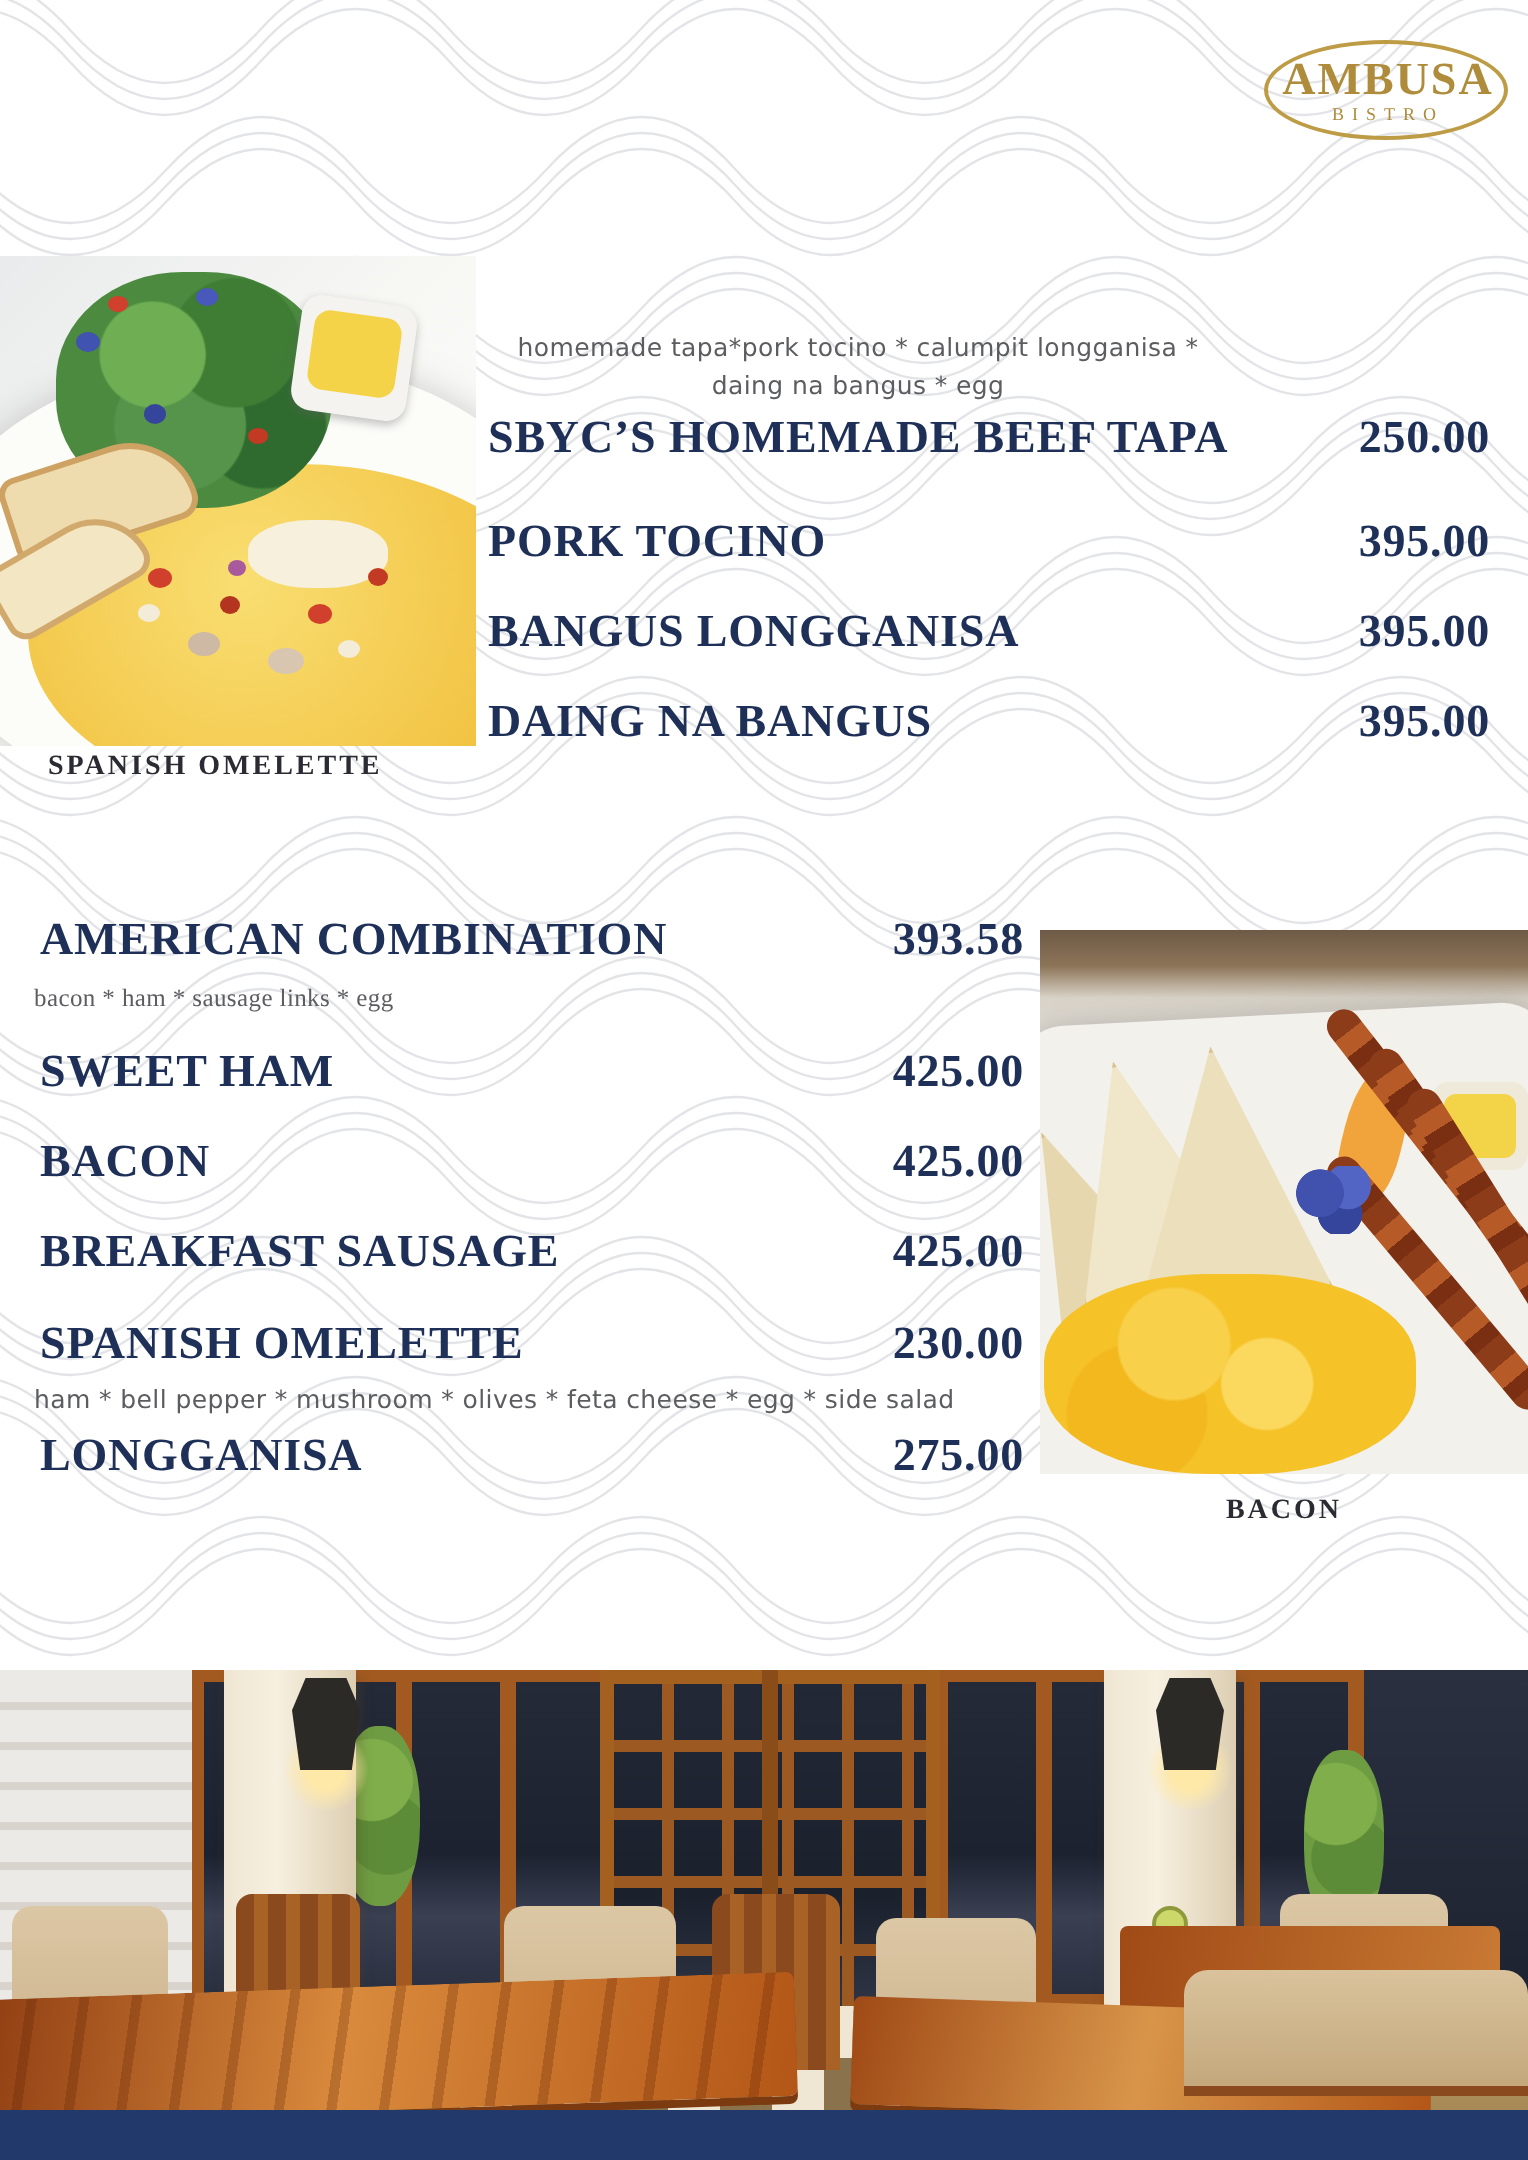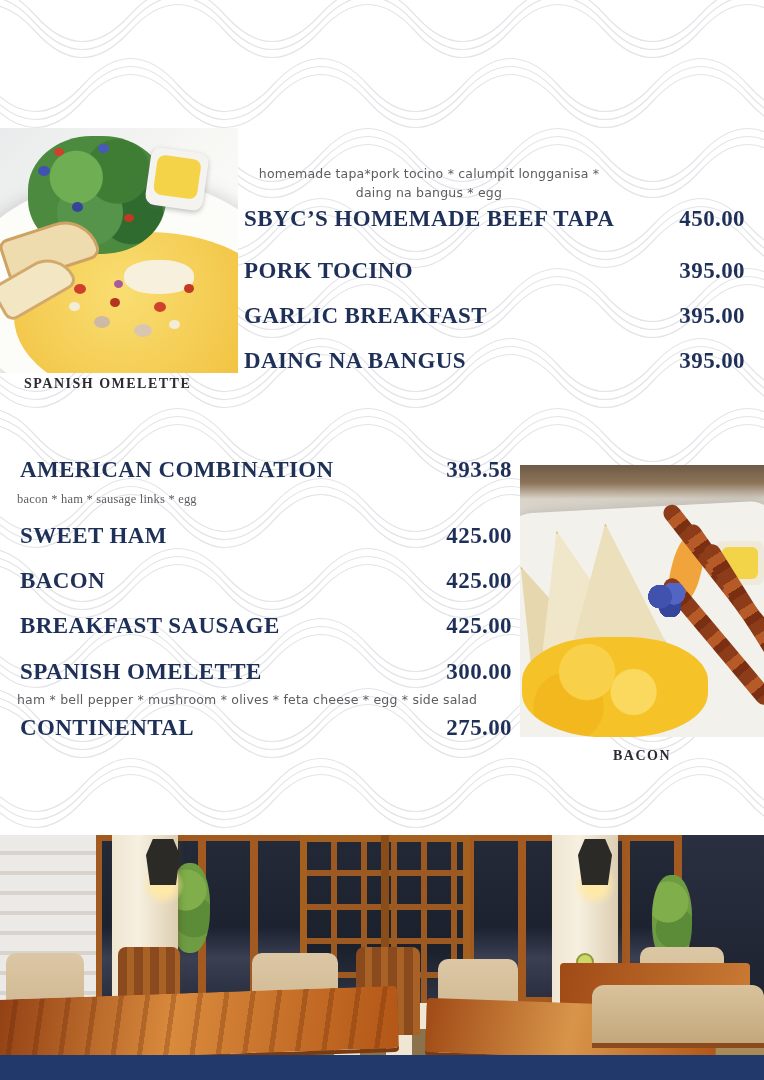--- a/index.html
+++ b/index.html
@@ -170,20 +170,25 @@
     <use href="#wcl" x="-47" y="320"></use>
     <use href="#wcl" x="0" y="390"></use>
     <use href="#wcl" x="-47" y="460"></use>
     <use href="#wcl" x="0" y="530"></use>
     <use href="#wcl" x="-47" y="600"></use>
     <use href="#wcl" x="0" y="670"></use>
     <use href="#wcl" x="-47" y="740"></use>
   </svg>
 
 
+  <div class="logo">
+    <div class="logo-ellipse"></div>
+    <div class="logo-name">AMBUSA</div>
+    <div class="logo-sub">BISTRO</div>
+  </div>
 
   <div class="photo ph-omelette">
     <div class="abs om-plate"></div>
     <div class="abs om-egg">
       <div class="dot" style="left:110px;top:28px;width:70px;height:34px;background:#f6f0dd;border-radius:45%"></div>
       <div class="dot" style="left:60px;top:52px;width:12px;height:10px;background:#d0402c"></div>
       <div class="dot" style="left:96px;top:66px;width:10px;height:9px;background:#b3351f"></div>
       <div class="dot" style="left:140px;top:70px;width:12px;height:10px;background:#d0402c"></div>
       <div class="dot" style="left:170px;top:52px;width:10px;height:9px;background:#c23a24"></div>
       <div class="dot" style="left:80px;top:84px;width:16px;height:12px;background:#cdb9a4"></div>
@@ -204,28 +209,28 @@
     <div class="abs om-butter-dish">
       <div class="abs om-butter"></div>
     </div>
   </div>
   <div class="photo-caption" style="left:24px; top:376px;">SPANISH OMELETTE</div>
 
   <div class="mlist" style="left:244px; top:128px; width:501px; height:260px;">
     <div class="item-desc" style="top:36px; width:370px;text-align:center;">homemade tapa*pork tocino * calumpit longganisa * daing na bangus * egg</div>
     <div class="mrow" style="top:78px">
       <span class="item-name">SBYC’S HOMEMADE BEEF TAPA</span>
-      <span class="item-price">450.00</span>
+      <span class="item-price">250.00</span>
     </div>
     <div class="mrow" style="top:130px">
       <span class="item-name">PORK TOCINO</span>
       <span class="item-price">395.00</span>
     </div>
     <div class="mrow" style="top:175px">
-      <span class="item-name">GARLIC BREAKFAST</span>
+      <span class="item-name">BANGUS LONGGANISA</span>
       <span class="item-price">395.00</span>
     </div>
     <div class="mrow" style="top:220px">
       <span class="item-name">DAING NA BANGUS</span>
       <span class="item-price">395.00</span>
     </div>
   </div>
 
   <div class="mlist" style="left:20px; top:450px; width:492px; height:330px;">
     <div class="mrow" style="top:7px">
@@ -240,25 +245,25 @@
     <div class="mrow" style="top:118px">
       <span class="item-name">BACON</span>
       <span class="item-price">425.00</span>
     </div>
     <div class="mrow" style="top:163px">
       <span class="item-name">BREAKFAST SAUSAGE</span>
       <span class="item-price">425.00</span>
     </div>
     <div class="mrow" style="top:209px">
       <span class="item-name">SPANISH OMELETTE</span>
-      <span class="item-price">300.00</span>
+      <span class="item-price">230.00</span>
     </div>
     <div class="item-desc" style="top:240px; left:-3px; width:470px;">ham * bell pepper * mushroom * olives * feta cheese * egg * side salad</div>
     <div class="mrow" style="top:265px">
-      <span class="item-name">CONTINENTAL</span>
+      <span class="item-name">LONGGANISA</span>
       <span class="item-price">275.00</span>
     </div>
   </div>
 
   <div class="photo ph-bacon">
     <div class="abs bc-plate"></div>
     <div class="abs bc-toast bc-t3"></div>
     <div class="abs bc-toast bc-t1"></div>
     <div class="abs bc-toast bc-t2"></div>
     <div class="abs bc-orange"></div>

